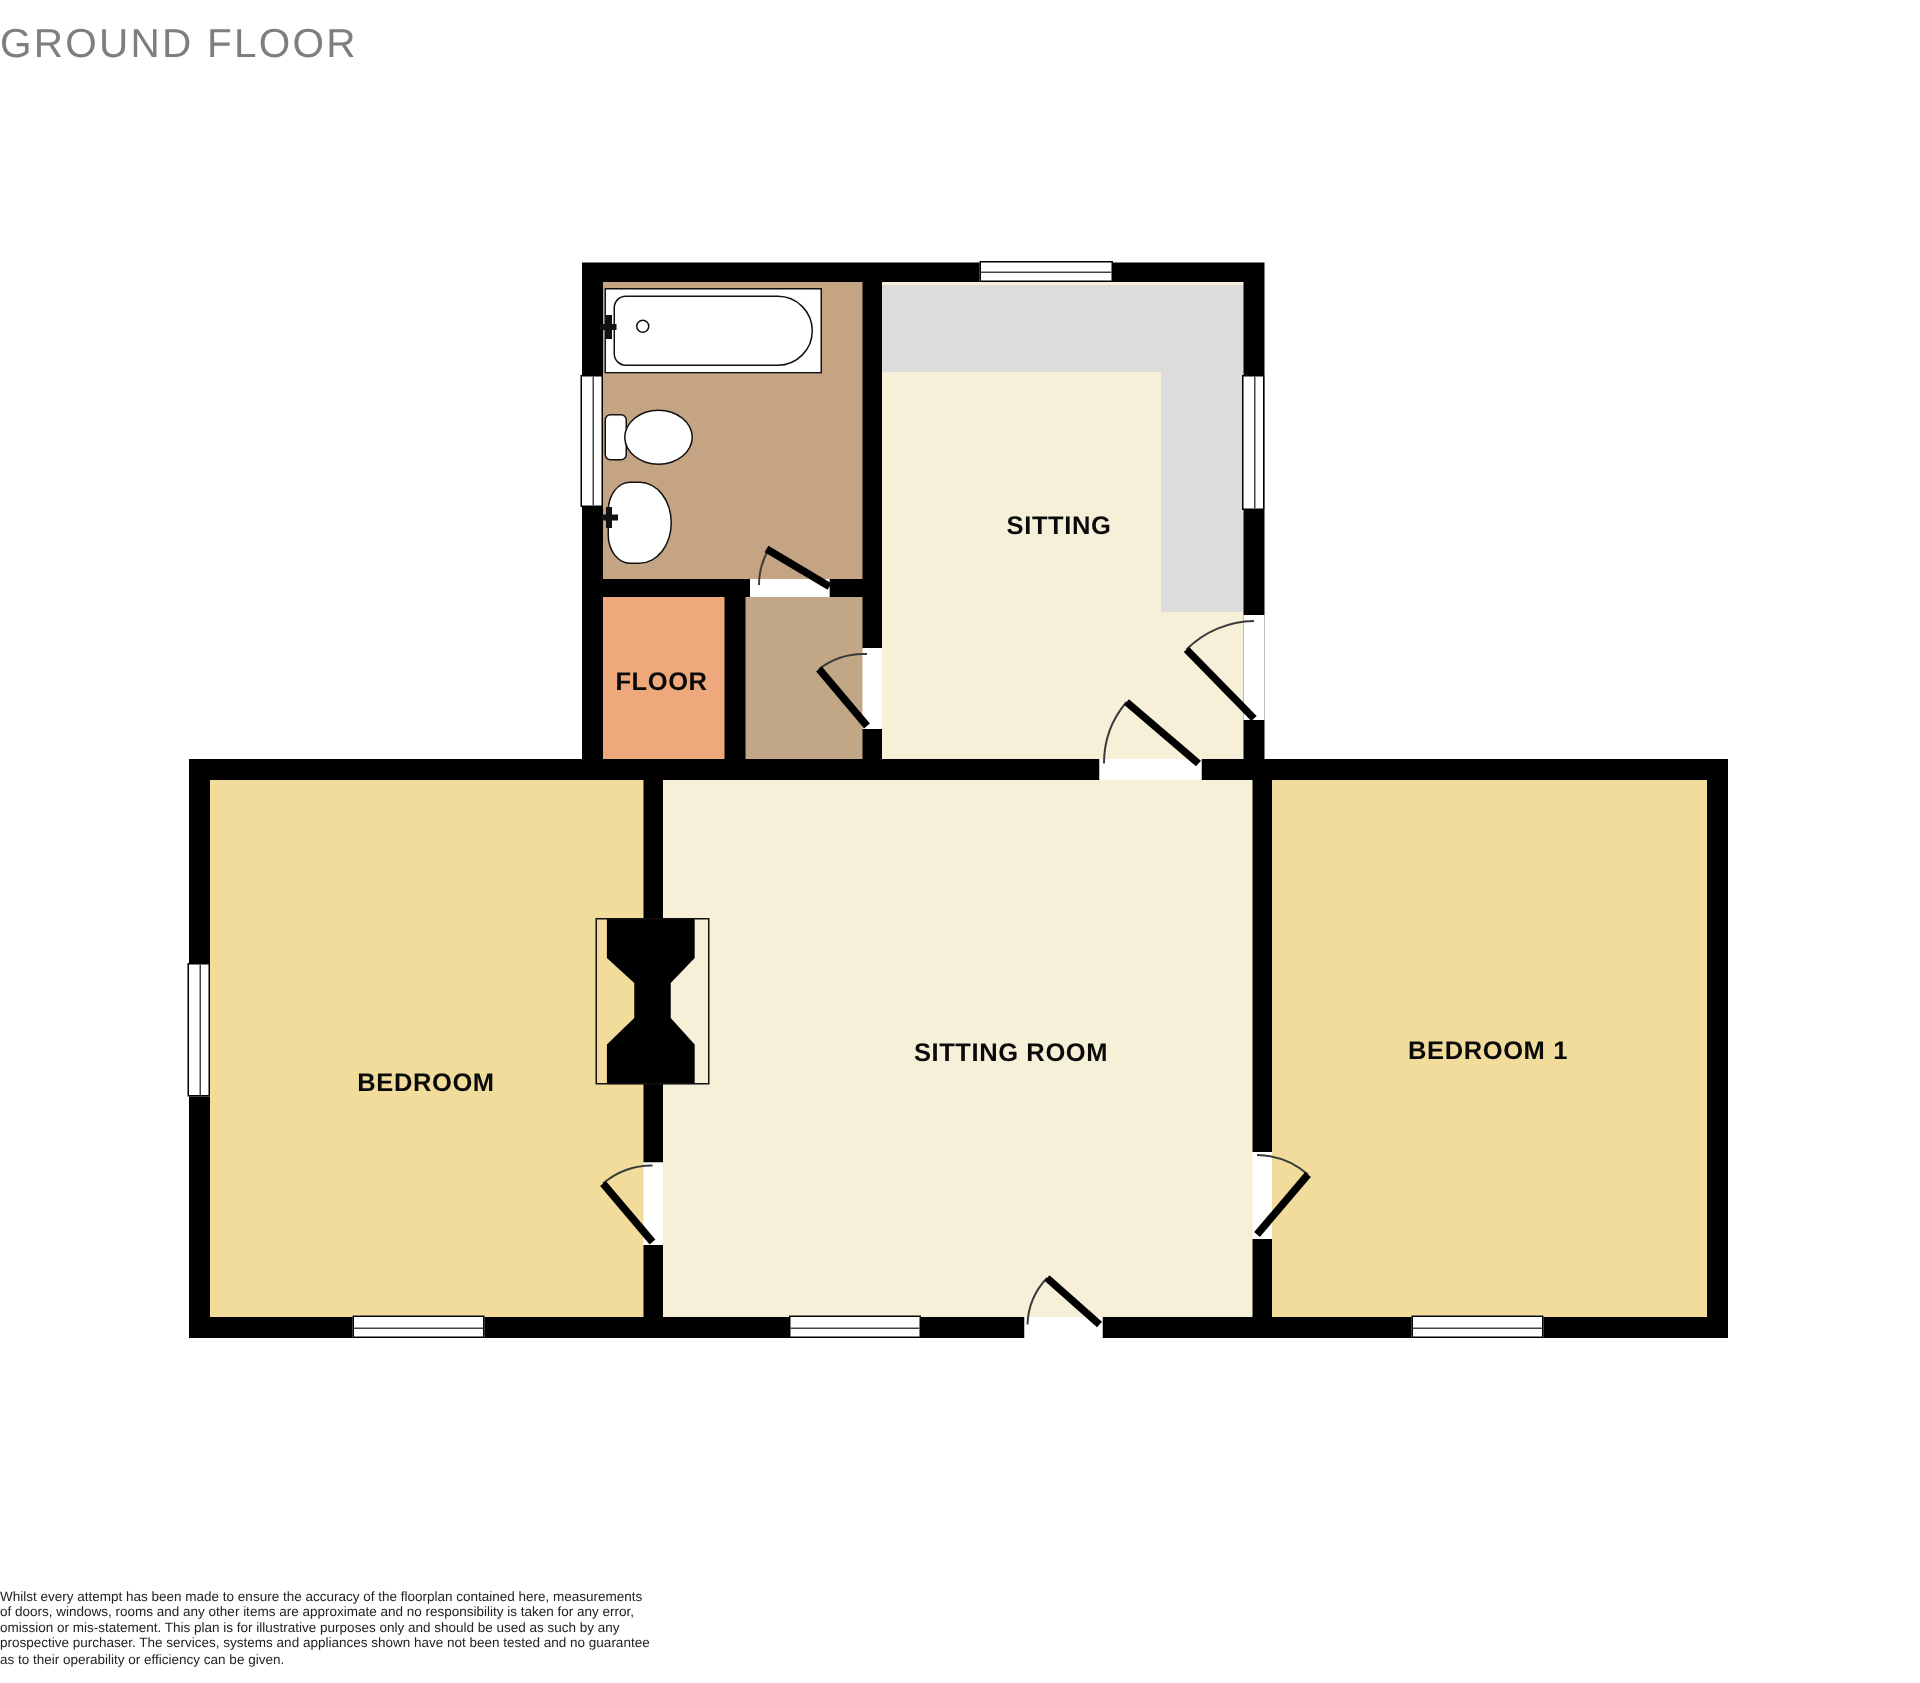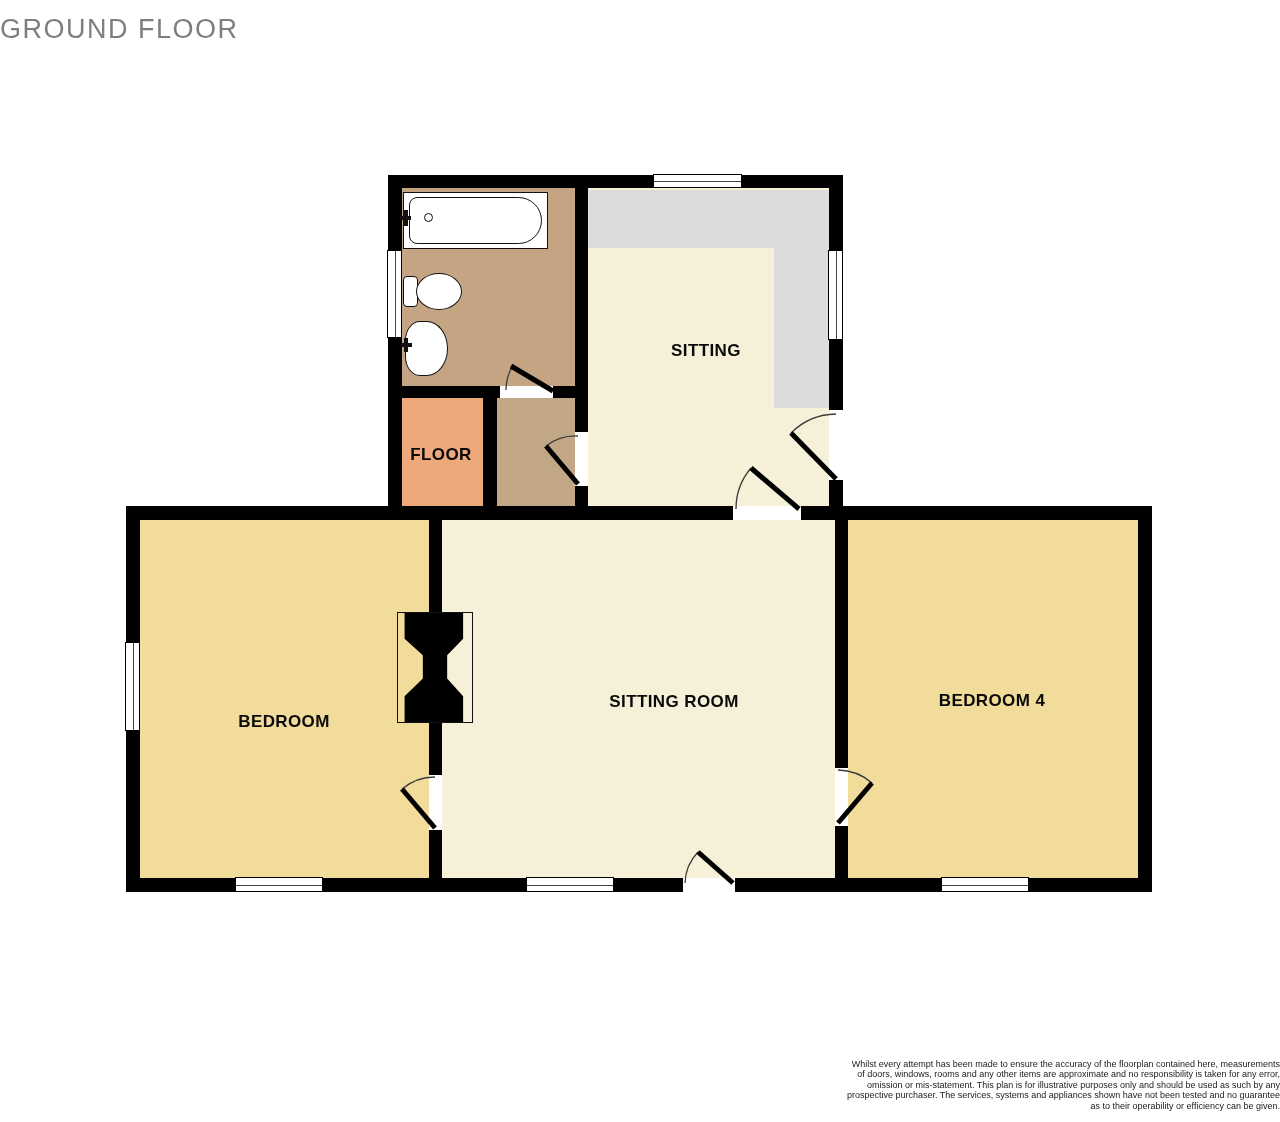--- a/index.html
+++ b/index.html
@@ -17,21 +17,21 @@
          font-size:27px;letter-spacing:1.5px;color:#7e7e7e;}
   .room-label{position:absolute;transform:translate(-50%,-50%);font-size:17px;font-weight:bold;
          color:#0a0a0a;letter-spacing:.4px;white-space:nowrap;}
   .overlay{position:absolute;left:0;top:0;pointer-events:none;}
   .leaf{stroke:#000;stroke-width:5;}
   .arc{stroke:#3a3a3a;stroke-width:1.3;fill:none;}
   .chimney-box{position:absolute;left:397px;top:612px;width:76px;height:111px;
          border:1px solid #111;box-sizing:border-box;}
   .chimney-mass{position:absolute;left:397px;top:612px;width:76px;height:111px;background:#000;
          clip-path:polygon(10% 0%,87% 0%,87% 24%,66% 39%,66% 60%,87% 76%,87% 100%,10% 100%,10% 76%,34% 60%,34% 39%,10% 24%);}
-  .disclaimer{position:absolute;left:0;right:0;top:1059px;text-align:right;font-size:9px;
+  .disclaimer{position:absolute;left:0;right:0;top:1059px;text-align:left;font-size:9px;
          line-height:10.4px;color:#222;white-space:pre-line;}
   .credit{position:absolute;left:0;right:0;top:1111px;text-align:center;font-size:9px;color:#222;}
 </style>
 </head>
 <body>
 
 <div class="stage">
 
   <div class="title">GROUND FLOOR</div>
 
@@ -123,21 +123,21 @@
       <line class="leaf" x1="838" y1="823" x2="872" y2="783"></line>
     </g>
     <g>
       <path class="arc" d="M685,883 A47,47 0 0 1 698,852"></path>
       <line class="leaf" x1="733" y1="883" x2="698" y2="852"></line>
     </g>
   </svg>
 
   <div class="room-label" style="left:284px;top:722px;text-align:right;">BEDROOM</div>
   <div class="room-label" style="left:674px;top:702px;">SITTING ROOM</div>
-  <div class="room-label" style="left:992px;top:701px;">BEDROOM 4</div>
+  <div class="room-label" style="left:992px;top:701px;">BEDROOM 1</div>
   <div class="room-label" style="left:706px;top:351px;">SITTING</div>
   <div class="room-label" style="left:441px;top:455px;">FLOOR</div>
 
   <div class="disclaimer">Whilst every attempt has been made to ensure the accuracy of the floorplan contained here, measurements
 of doors, windows, rooms and any other items are approximate and no responsibility is taken for any error,
 omission or mis-statement. This plan is for illustrative purposes only and should be used as such by any
 prospective purchaser. The services, systems and appliances shown have not been tested and no guarantee
 as to their operability or efficiency can be given.</div>
 
 </div>

